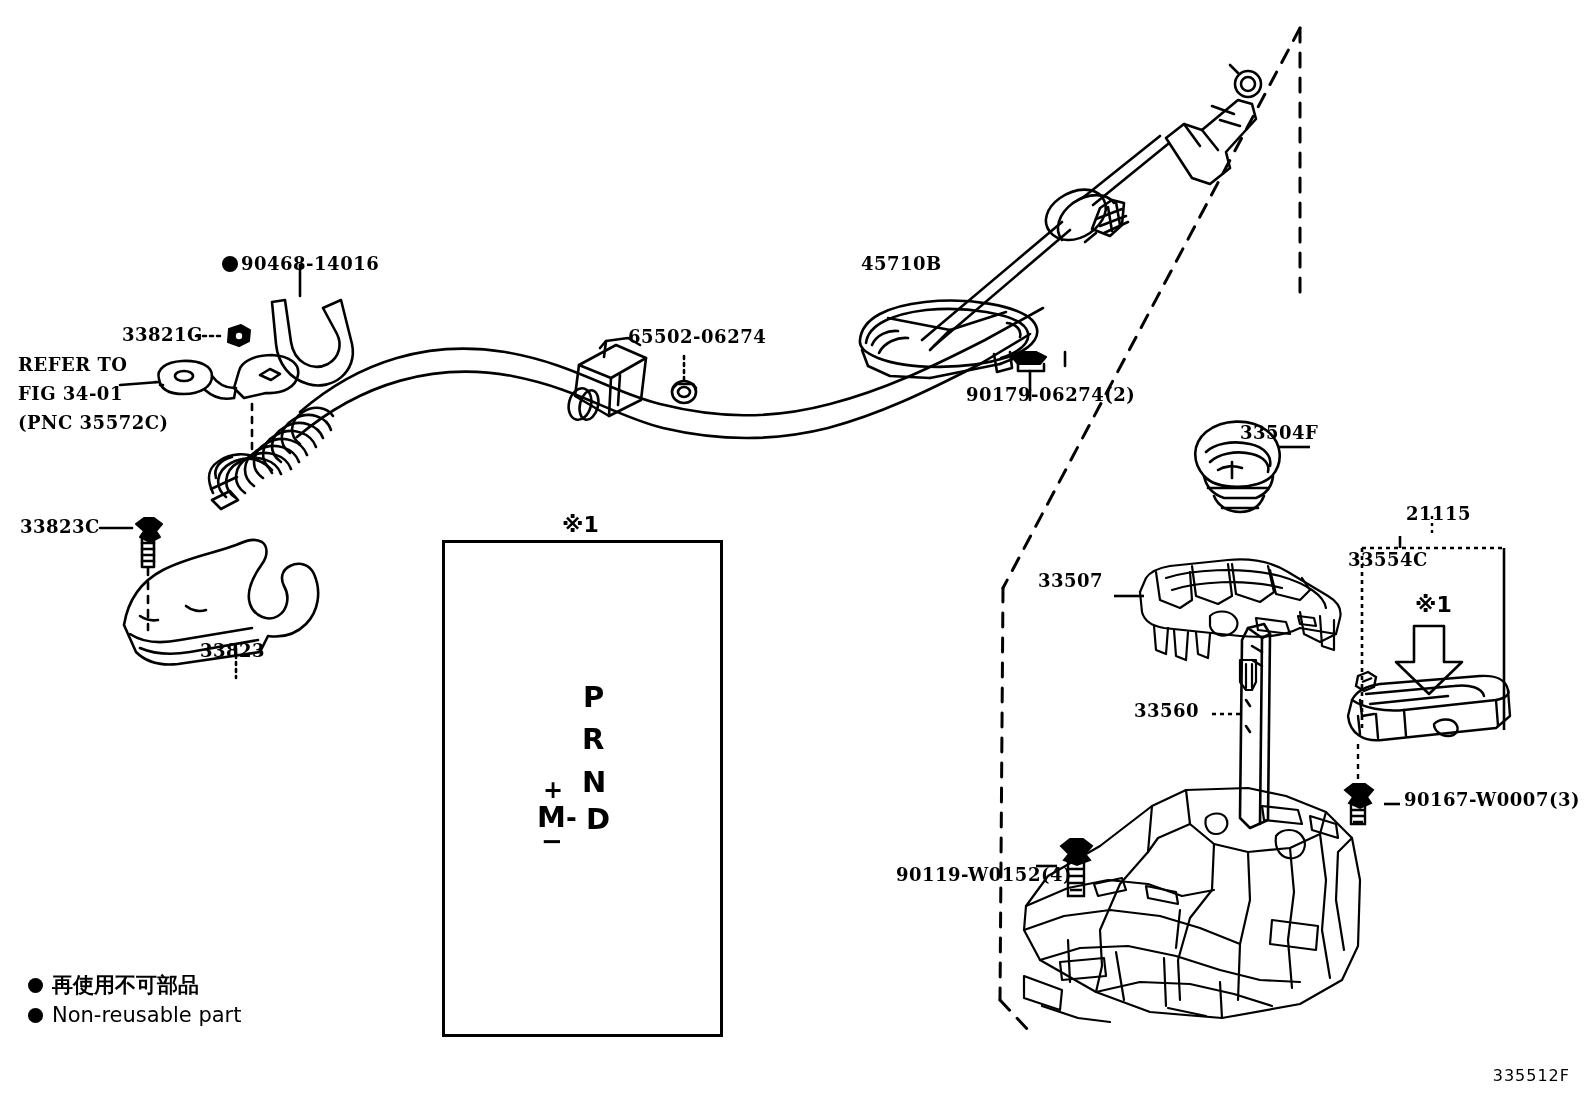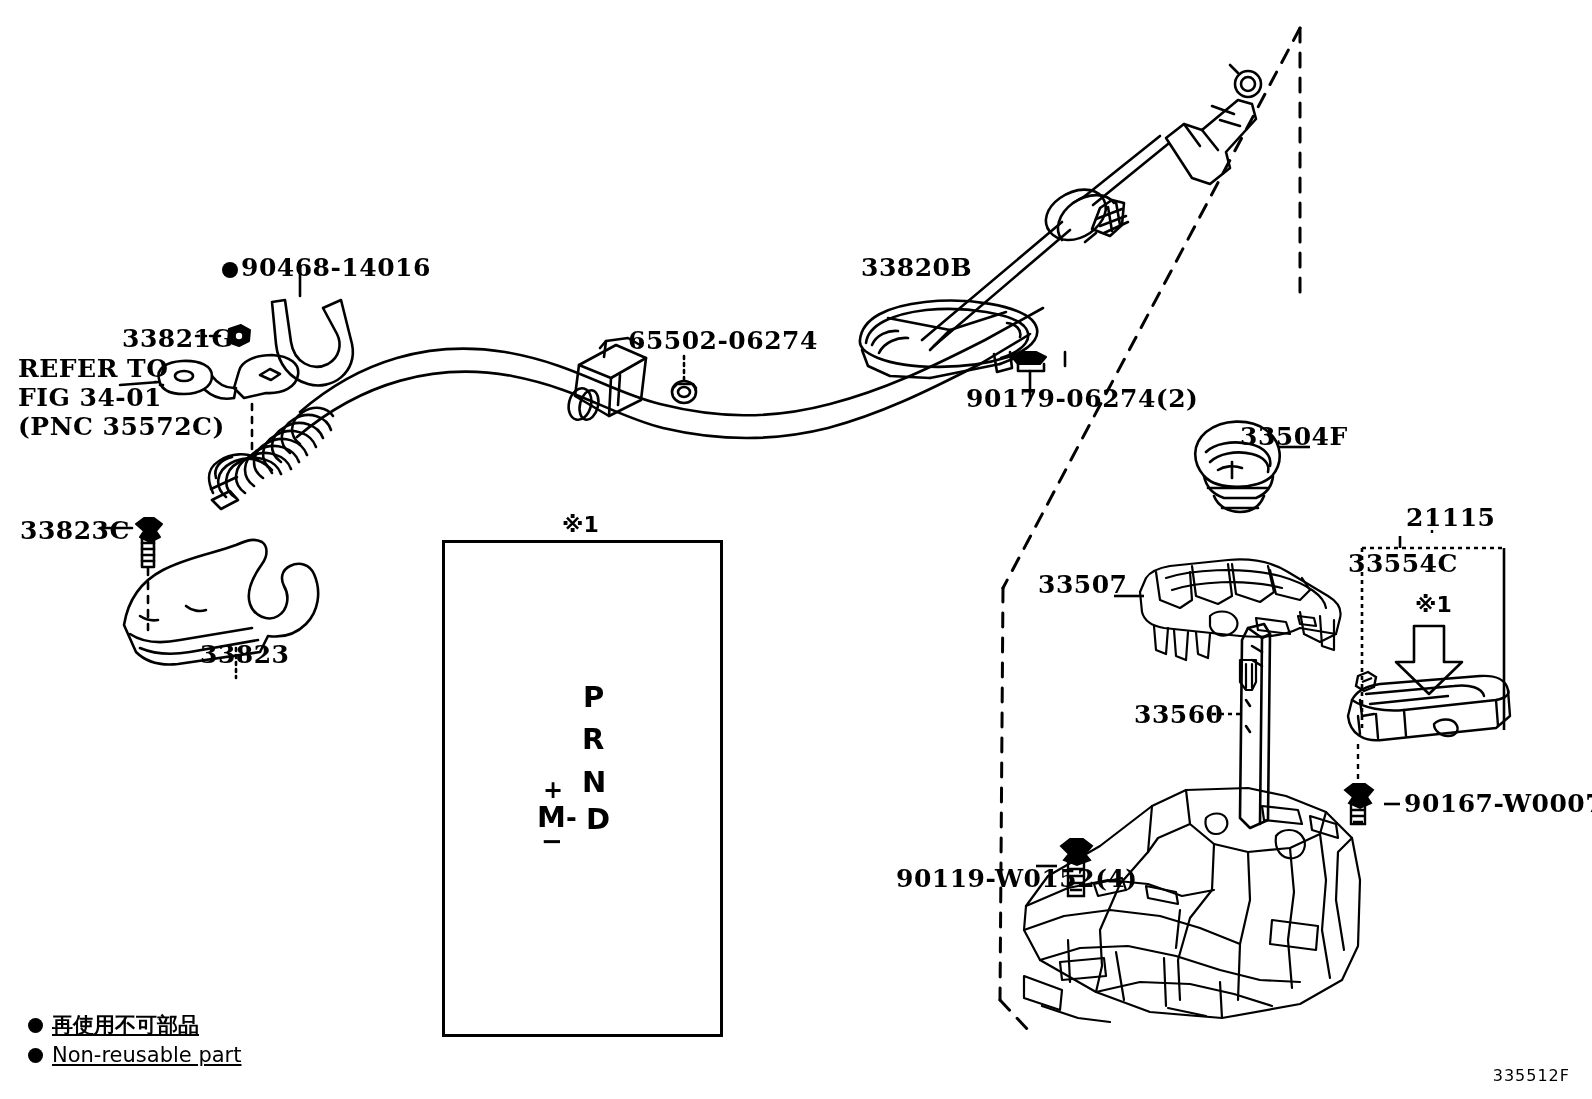--- a/index.html
+++ b/index.html
@@ -1,23 +1,23 @@
 <!DOCTYPE html>
 <html><head>
 <meta charset="utf-8">
 <style>
   html,body{margin:0;padding:0;background:#fff;}
   body{width:1592px;height:1099px;position:relative;overflow:hidden;
        font-family:"DejaVu Serif","Liberation Serif",serif;color:#000;}
   #stage{position:absolute;left:0;top:0;width:1592px;height:1099px;}
   svg.layer{position:absolute;left:0;top:0;width:1592px;height:1099px;overflow:visible;}
   .lbl{position:absolute;font-family:"DejaVu Serif","Liberation Serif",serif;
-       font-weight:700;font-size:25px;letter-spacing:.5px;white-space:nowrap;color:#000;}
-  .legend{position:absolute;left:28px;top:1010px;font-size:21px;font-weight:400;
-          font-family:"DejaVu Sans","Liberation Sans",sans-serif;line-height:30px;text-decoration:underline;}
+       font-weight:700;font-size:18px;letter-spacing:.5px;white-space:nowrap;color:#000;}
+  .legend{position:absolute;left:28px;top:970px;font-size:21px;font-weight:400;
+          font-family:"DejaVu Sans","Liberation Sans",sans-serif;line-height:30px;}
   .legend .row{display:flex;align-items:center;gap:9px;}
   .legend .dot{width:15px;height:15px;border-radius:50%;background:#000;flex:0 0 auto;}
   .legend .jp{font-family:"DejaVu Sans","Liberation Sans",sans-serif;font-weight:700;font-size:21px;}
   .dotmark{display:inline-block;width:16px;height:16px;border-radius:50%;background:#000;
            vertical-align:-2px;margin-right:3px;}
   .code{position:absolute;right:22px;bottom:14px;font-size:16px;font-weight:400;
         font-family:"DejaVu Sans","Liberation Sans",sans-serif;letter-spacing:1px;}
   .panel{position:absolute;left:442px;top:540px;width:281px;height:497px;
          border:3px solid #000;background:#fff;box-sizing:border-box;}
   .star{position:absolute;font-family:"DejaVu Sans","Liberation Sans",sans-serif;
@@ -356,21 +356,21 @@
   </div>
 
   <div class="lbl" style="left:122px;top:324px;">33821G</div>
 
   <div class="lbl" style="left:18px;top:354px;">REFER TO</div>
   <div class="lbl" style="left:18px;top:383px;">FIG 34-01</div>
   <div class="lbl" style="left:18px;top:412px;">(PNC 35572C)</div>
 
   <div class="lbl" style="left:628px;top:326px;">65502-06274</div>
 
-  <div class="lbl" style="left:861px;top:253px;">33820B</div>
+  <div class="lbl" style="left:861px;top:253px;">45710B</div>
 
   <div class="lbl" style="left:966px;top:384px;text-align:right;">90179-06274(2)</div>
 
   <div class="lbl" style="left:20px;top:516px;">33823C</div>
   <div class="lbl" style="left:200px;top:640px;">33823</div>
 
   <div class="lbl" style="left:1240px;top:422px;">33504F</div>
 
   <div class="lbl" style="left:1038px;top:570px;">33507</div>
 

